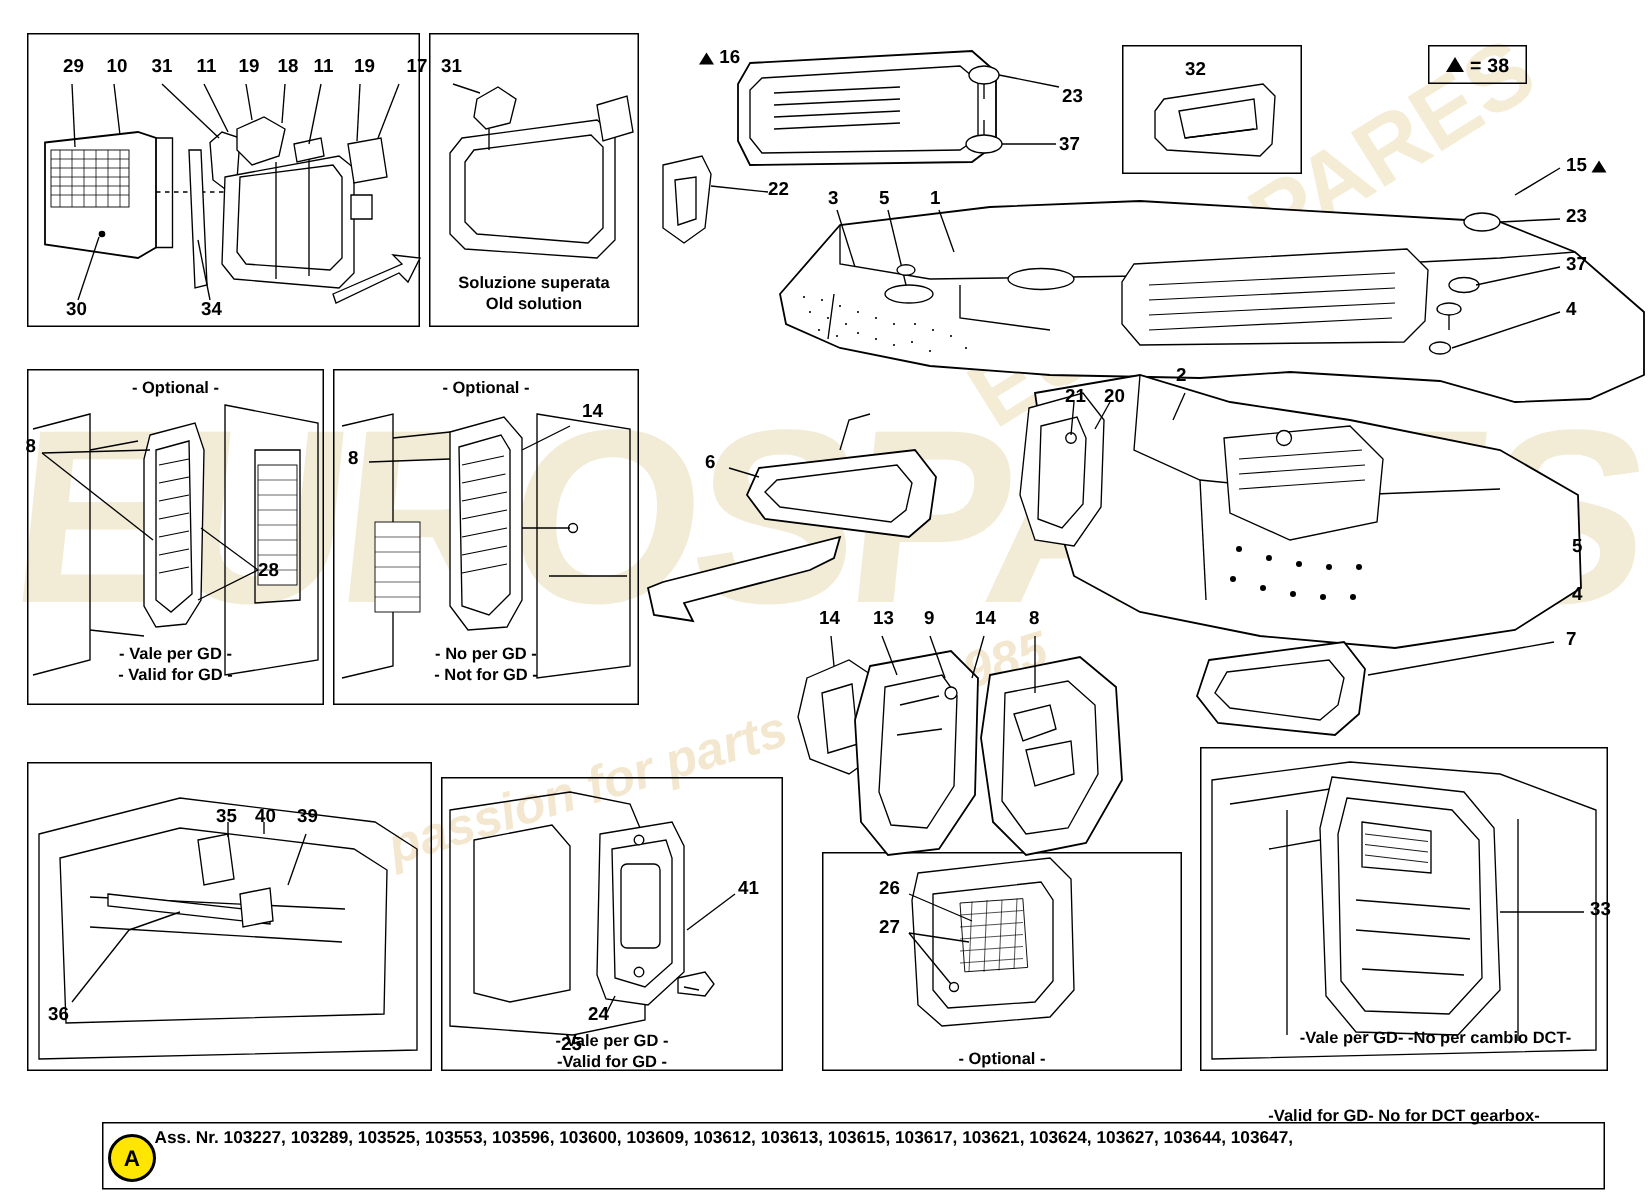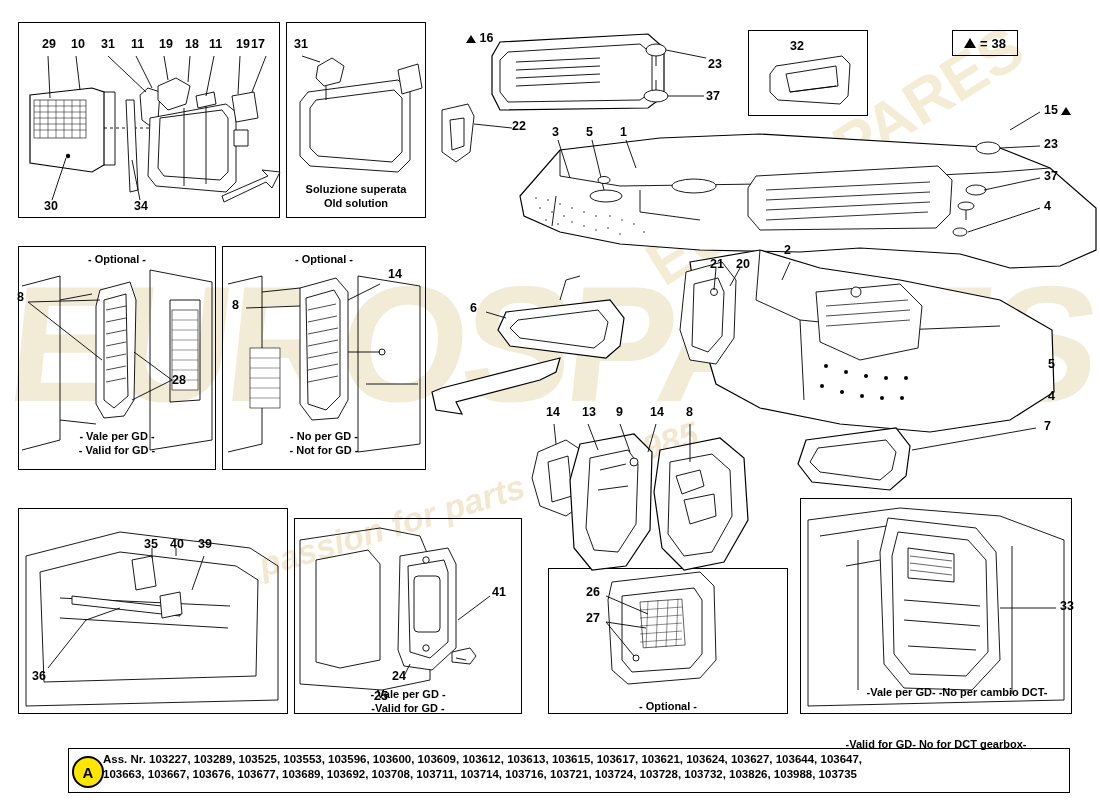--- a/index.html
+++ b/index.html
@@ -182,21 +182,21 @@
     </g>
   </svg>
   <div class="num" style="left:42px;top:38px;">29</div>
   <div class="num" style="left:71px;top:38px;">10</div>
   <div class="num" style="left:101px;top:38px;">31</div>
   <div class="num" style="left:131px;top:38px;">11</div>
   <div class="num" style="left:159px;top:38px;">19</div>
   <div class="num" style="left:185px;top:38px;">18</div>
   <div class="num" style="left:209px;top:38px;">11</div>
   <div class="num" style="left:236px;top:38px;">19</div>
-  <div class="num" style="left:251px;top:38px;">17</div>
+  <div class="num" style="left:271px;top:38px;">17</div>
   <div class="num" style="left:44px;top:200px;">30</div>
   <div class="num" style="left:134px;top:200px;text-align:right;">34</div>
 
   <div class="box" style="left:286px;top:22px;width:140px;height:196px;"></div>
   <svg width="1100" height="800">
     <path class="fillw-thin" d="M308 92 L398 80 L410 90 L410 160 L398 172 L310 166 L300 156 L300 102 Z"></path>
     <path class="fillw-thin" d="M316 100 L394 90 L402 98 L402 152 L392 162 L318 156 L310 148 L310 108 Z"></path>
     <path class="fillw-thin" d="M318 66 L332 58 L344 66 L340 82 L324 86 L316 78 Z"></path>
     <path class="fillw-thin" d="M398 70 L418 64 L422 88 L402 94 Z"></path>
     <path class="ln-thin" d="M326 86 L326 100"></path>
@@ -562,17 +562,16 @@
   <div class="num" style="left:1048px;top:390px;">4</div>
   <div class="num" style="left:1044px;top:420px;">7</div>
   <div class="num" style="left:546px;top:406px;">14</div>
   <div class="num" style="left:582px;top:406px;">13</div>
   <div class="num" style="left:616px;top:406px;">9</div>
   <div class="num" style="left:650px;top:406px;">14</div>
   <div class="num" style="left:686px;top:406px;">8</div>
 
   <div id="note">
     <div>Ass. Nr. 103227, 103289, 103525, 103553, 103596, 103600, 103609, 103612, 103613, 103615, 103617, 103621, 103624, 103627, 103644, 103647,</div>
-    <div>103663, 103667, 103676, 103677, 103689, 103692, 103708, 103711, 103714, 103716, 103721, 103724, 103728, 103732, 103826, 103988, 103735</div>
   </div>
   <div id="note-badge">A</div>
 
 </div>
 
 </body></html>

